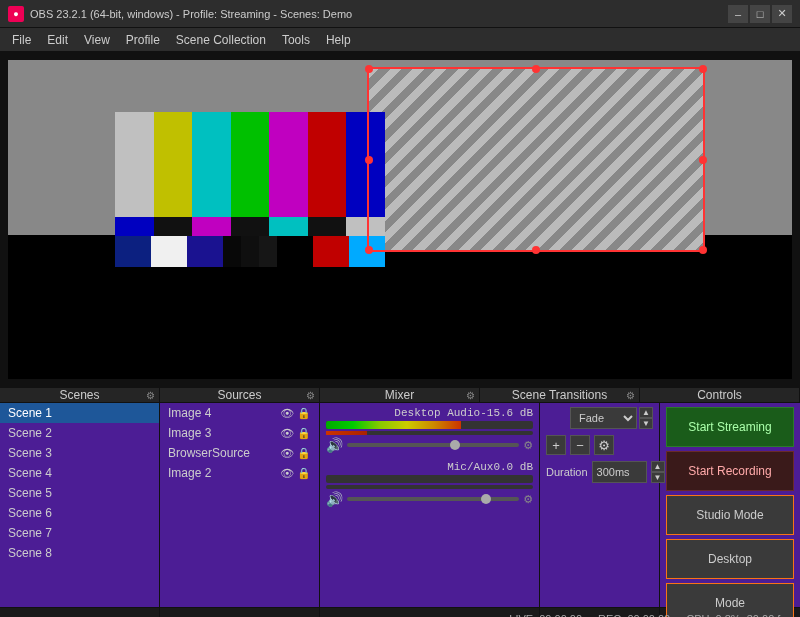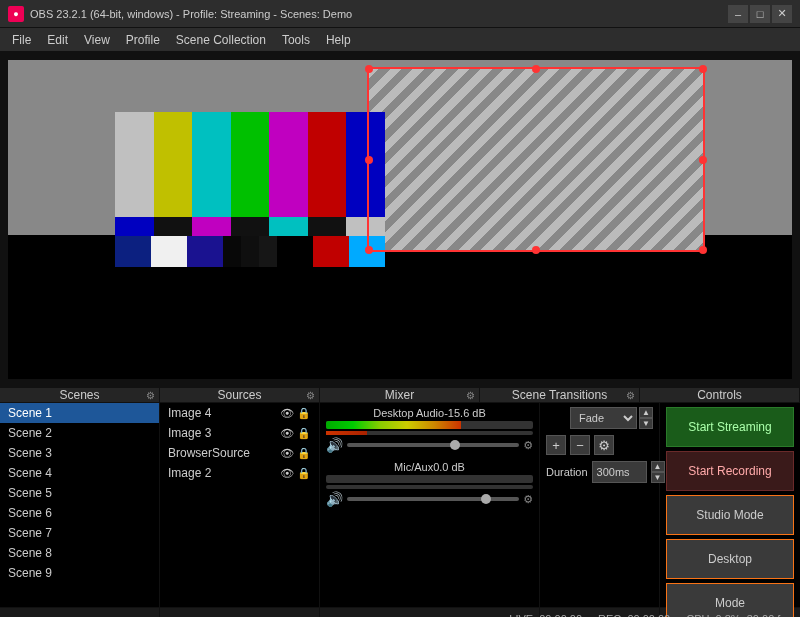--- a/index.html
+++ b/index.html
@@ -140,21 +140,21 @@
         #bbb 8px,
         #bbb 16px
       );
     }
 
     
     #bottom-panel {
       height: 220px;
       display: flex;
       flex-direction: column;
-      background: #000000;
+      background: #4c1d95;
     }
 
     
     #panel-headers {
       height: 28px;
       display: flex;
       background: #252525;
       border-top: 1px solid #111;
       border-bottom: 1px solid #111;
     }
@@ -220,24 +220,25 @@
       width: 220px;
       border-right: 1px solid #111;
       padding: 4px 6px;
       display: flex;
       flex-direction: column;
       gap: 8px;
     }
     .mixer-channel { display: flex; flex-direction: column; gap: 2px; }
     .mixer-label-row {
       display: flex;
-      justify-content: center;
+      justify-content: flex-end;
       align-items: center;
       font-size: 11px;
       color: #ccc;
+      font-family: Liberation Mono, monospace;
     }
     .mixer-meter {
       height: 8px;
       background: #333;
       border-radius: 2px;
       overflow: hidden;
       position: relative;
     }
     .meter-fill-green {
       height: 100%;
@@ -517,21 +518,20 @@
 
     <div id="scenes-panel">
       <div class="scene-item selected">Scene 1</div>
       <div class="scene-item">Scene 2</div>
       <div class="scene-item">Scene 3</div>
       <div class="scene-item">Scene 4</div>
       <div class="scene-item">Scene 5</div>
       <div class="scene-item">Scene 6</div>
       <div class="scene-item">Scene 7</div>
       <div class="scene-item">Scene 8</div>
-      <div class="scene-item">Scene 9</div>
     </div>
 
     <div id="sources-panel">
       <div class="source-item">
         <span>Image 4</span>
         <div class="source-icons">
           <span>👁</span>
           <span>🔒</span>
         </div>
       </div>

